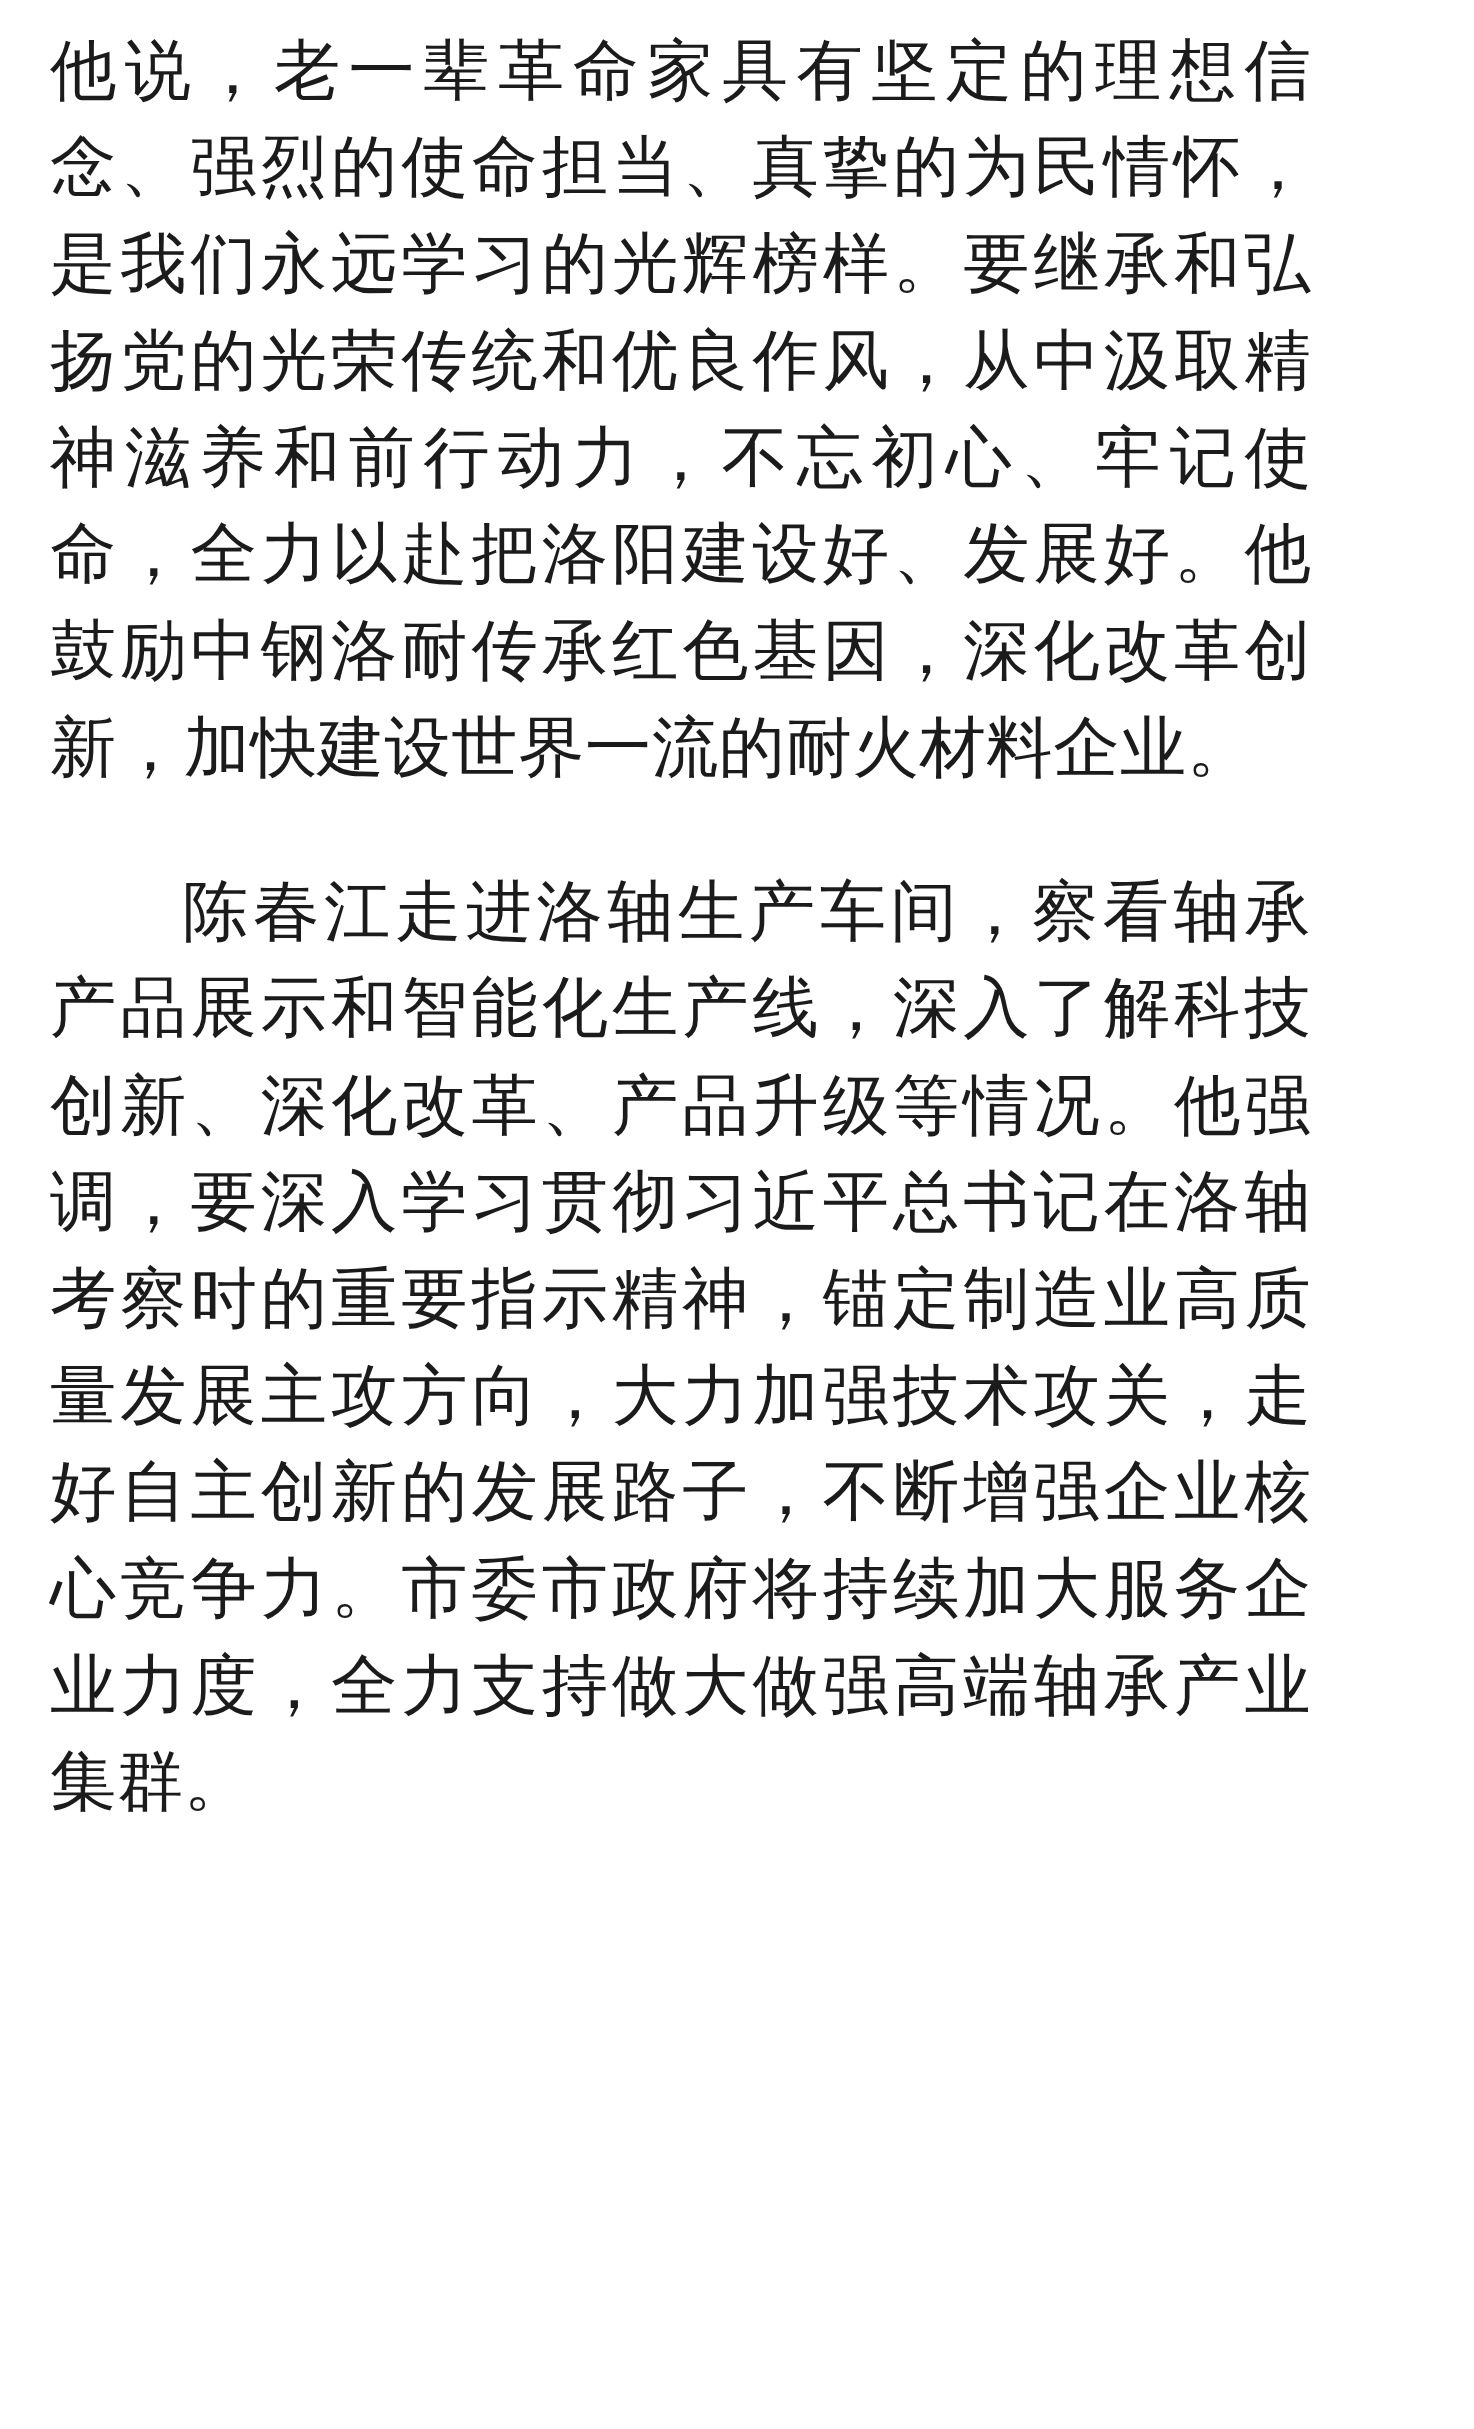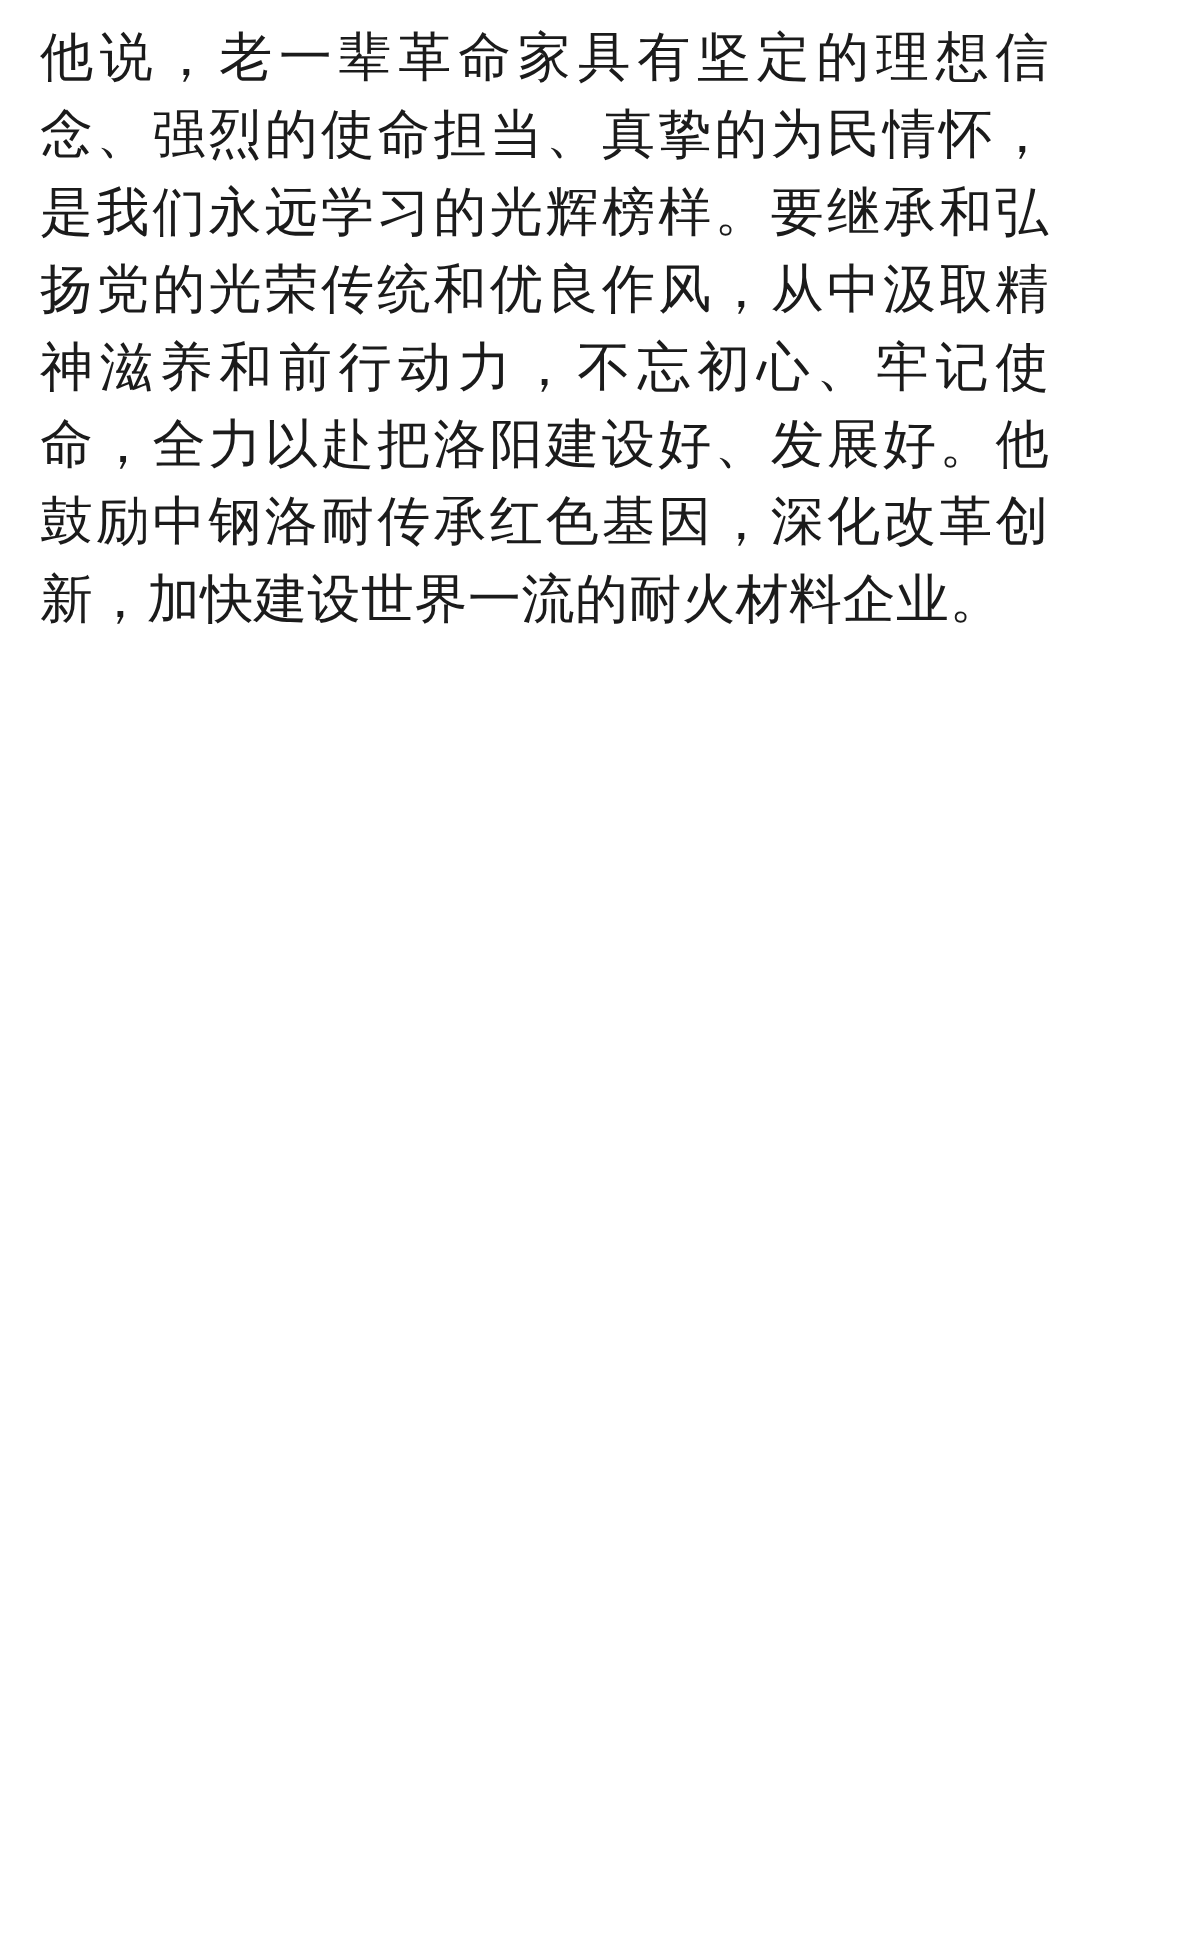--- a/index.html
+++ b/index.html
@@ -34,13 +34,14 @@
   }
   .para.indent {
     text-indent: 2em;
   }
 </style>
 </head>
 <body>
 
 <div class="article">
   <p class="para">他说，老一辈革命家具有坚定的理想信念、强烈的使命担当、真挚的为民情怀，是我们永远学习的光辉榜样。要继承和弘扬党的光荣传统和优良作风，从中汲取精神滋养和前行动力，不忘初心、牢记使命，全力以赴把洛阳建设好、发展好。他鼓励中钢洛耐传承红色基因，深化改革创新，加快建设世界一流的耐火材料企业。</p>
+  <p class="para indent">陈春江走进洛轴生产车间，察看轴承产品展示和智能化生产线，深入了解科技创新、深化改革、产品升级等情况。他强调，要深入学习贯彻习近平总书记在洛轴考察时的重要指示精神，锚定制造业高质量发展主攻方向，大力加强技术攻关，走好自主创新的发展路子，不断增强企业核心竞争力。市委市政府将持续加大服务企业力度，全力支持做大做强高端轴承产业集群。</p>
 </div>
 
 </body></html>

